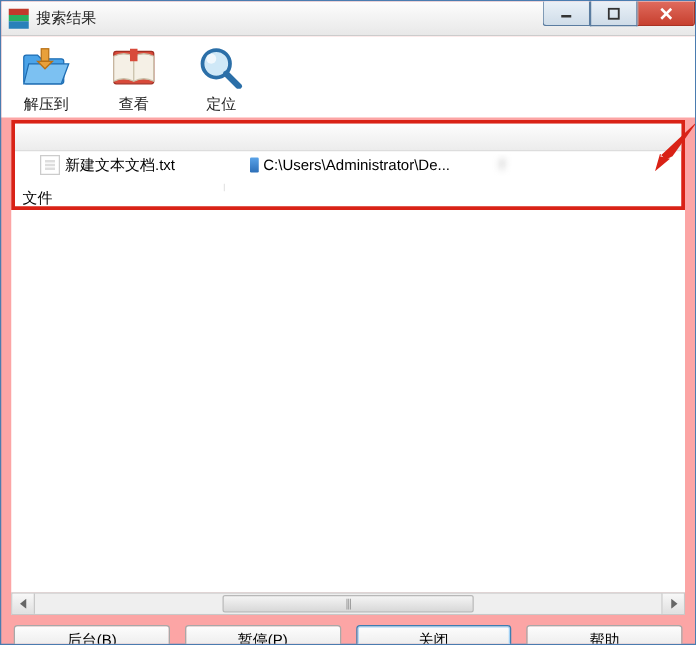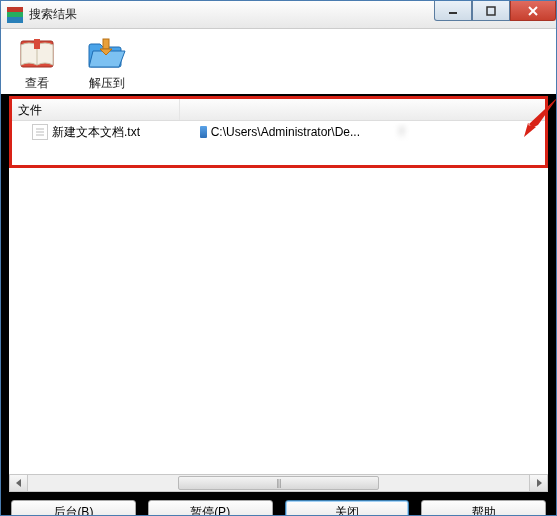--- a/index.html
+++ b/index.html
@@ -1,17 +1,17 @@
 <!DOCTYPE html>
 <html><head>
 <meta charset="utf-8">
 <style>
 * { box-sizing: border-box; margin: 0; padding: 0; }
 body { font-family: "Microsoft YaHei", "SimSun", Tahoma, sans-serif; font-size: 12px; background: #fff; }
-.window { width: 557px; height: 516px; border: 1px solid #4a7cb0; background: #000000; position: relative; overflow: hidden; }
+.window { width: 557px; height: 516px; border: 1px solid #4a7cb0; background: #fca5a5; position: relative; overflow: hidden; }
 
 
 .titlebar { height: 28px; background: linear-gradient(to bottom, #fdfdfd, #e8e8e8); display: flex; align-items: center; padding-left: 6px; border-bottom: 1px solid #ccc; }
 .app-icon { width: 16px; height: 16px; margin-right: 6px; display: flex; flex-direction: column; }
 .app-icon .b1 { height: 5px; background: #c0392b; }
 .app-icon .b2 { height: 5px; background: #27ae60; }
 .app-icon .b3 { height: 6px; background: #2980b9; }
 .title { font-size: 12px; color: #222; }
 .win-controls { position: absolute; right: 0; top: 0; display: flex; }
 .win-btn { width: 38px; height: 20px; display: flex; align-items: center; justify-content: center; border: 1px solid #5a7ca0; border-top: none; background: linear-gradient(to bottom, #eaf1f8, #cfdce8); }
@@ -21,21 +21,21 @@
 
 
 .toolbar { display: flex; padding: 4px 8px 2px; gap: 14px; background: #fff; }
 .tb-btn { display: flex; flex-direction: column; align-items: center; width: 56px; cursor: pointer; }
 .tb-icon { width: 44px; height: 40px; display: flex; align-items: center; justify-content: center; }
 .tb-label { font-size: 12px; margin-top: 2px; color: #222; }
 
 
 .highlight-wrap { margin: 2px 8px 0; border: 3px solid #d92216; padding: 0; height: 72px; background: #fff; }
 .list-header { display: flex; height: 22px; background: linear-gradient(to bottom, #fdfdfd, #ececec); border-bottom: 1px solid #ddd; }
-.list-header .col { padding: 3px 6px; font-size: 12px; border-right: 1px solid #e5e5e5; }
+.list-header .col { padding: 3px 6px; font-size: 12px; border-right: 1px solid #e5e5e5; margin-top: 48px; }
 .col-file { width: 168px; }
 .col-loc { width: 200px; }
 .col-rel { flex: 1; }
 .list-row { display: flex; height: 22px; align-items: center; }
 .list-row .cell { padding: 2px 20px; font-size: 12px; display: flex; align-items: center; white-space: nowrap; overflow: hidden; }
 .list-row .cell-file { width: 168px; }
 .list-row .cell-loc { width: 200px; text-align: center; }
 .list-row .cell-rel { flex: 1; }
 .file-icon { width: 16px; height: 16px; margin-right: 4px; border: 1px solid #ccc; background: #fff; position: relative; }
 .file-icon::after { content: ""; position: absolute; left: 3px; right: 3px; top: 3px; height: 2px; background: #ddd; box-shadow: 0 3px 0 #ddd, 0 6px 0 #ddd; }
@@ -90,38 +90,48 @@
             <line x1="10" y1="1" x2="2" y2="9" stroke="#fff" stroke-width="2"></line>
           </svg>
       </div>
     </div>
   </div>
 
   <div class="toolbar">
     <div class="tb-btn">
       <div class="tb-icon">
         <svg width="44" height="36" viewBox="0 0 44 36">
+          <path d="M4 12 L4 30 Q4 32 6 32 L34 32 Q36 32 36 30 L36 14 Q36 12 34 12 L18 12 L15 9 L6 9 Q4 9 4 11 Z" fill="#4aa3e8" stroke="#1e6db3" stroke-width="1"></path>
+          <path d="M8 16 L40 16 L34 32 L4 32 Z" fill="#7cc1f2" stroke="#1e6db3" stroke-width="1"></path>
+          <rect x="18" y="4" width="6" height="10" fill="#e8a03a" stroke="#b87015" stroke-width="1"></rect>
+          <path d="M15 14 L21 20 L27 14 Z" fill="#e8a03a" stroke="#b87015" stroke-width="1"></path>
+        </svg>
+      </div>
+      <span class="tb-label">解压到</span>
+    </div>
+    <div class="tb-btn">
+      <div class="tb-icon">
+        <svg width="44" height="36" viewBox="0 0 44 36">
           <rect x="6" y="6" width="32" height="26" rx="2" fill="#d84a3a" stroke="#a13024" stroke-width="1"></rect>
           <path d="M6 10 Q14 6 22 10 Q30 6 38 10 L38 30 Q30 26 22 30 Q14 26 6 30 Z" fill="#f5f0e6" stroke="#c8bfa8"></path>
           <line x1="22" y1="10" x2="22" y2="30" stroke="#c8bfa8"></line>
           <rect x="19" y="4" width="6" height="10" fill="#d84a3a"></rect>
         </svg>
       </div>
       <span class="tb-label">查看</span>
     </div>
     <div class="tb-btn">
       <div class="tb-icon">
         <svg width="44" height="36" viewBox="0 0 44 36">
-          <path d="M4 12 L4 30 Q4 32 6 32 L34 32 Q36 32 36 30 L36 14 Q36 12 34 12 L18 12 L15 9 L6 9 Q4 9 4 11 Z" fill="#4aa3e8" stroke="#1e6db3" stroke-width="1"></path>
-          <path d="M8 16 L40 16 L34 32 L4 32 Z" fill="#7cc1f2" stroke="#1e6db3" stroke-width="1"></path>
-          <rect x="18" y="4" width="6" height="10" fill="#e8a03a" stroke="#b87015" stroke-width="1"></rect>
-          <path d="M15 14 L21 20 L27 14 Z" fill="#e8a03a" stroke="#b87015" stroke-width="1"></path>
+          <circle cx="18" cy="16" r="11" fill="#cfe8f7" stroke="#2b6fa8" stroke-width="3"></circle>
+          <circle cx="14" cy="12" r="4" fill="#ffffff" opacity="0.7"></circle>
+          <line x1="26" y1="24" x2="36" y2="34" stroke="#2b6fa8" stroke-width="5" stroke-linecap="round"></line>
         </svg>
       </div>
-      <span class="tb-label">解压到</span>
+      <span class="tb-label">定位</span>
     </div>
   </div>
 
   <div class="highlight-wrap">
     <div class="list-header">
       <div class="col col-file">文件</div>
     </div>
     <div class="list-row">
       <div class="cell cell-file">
         <span class="file-icon"></span>

